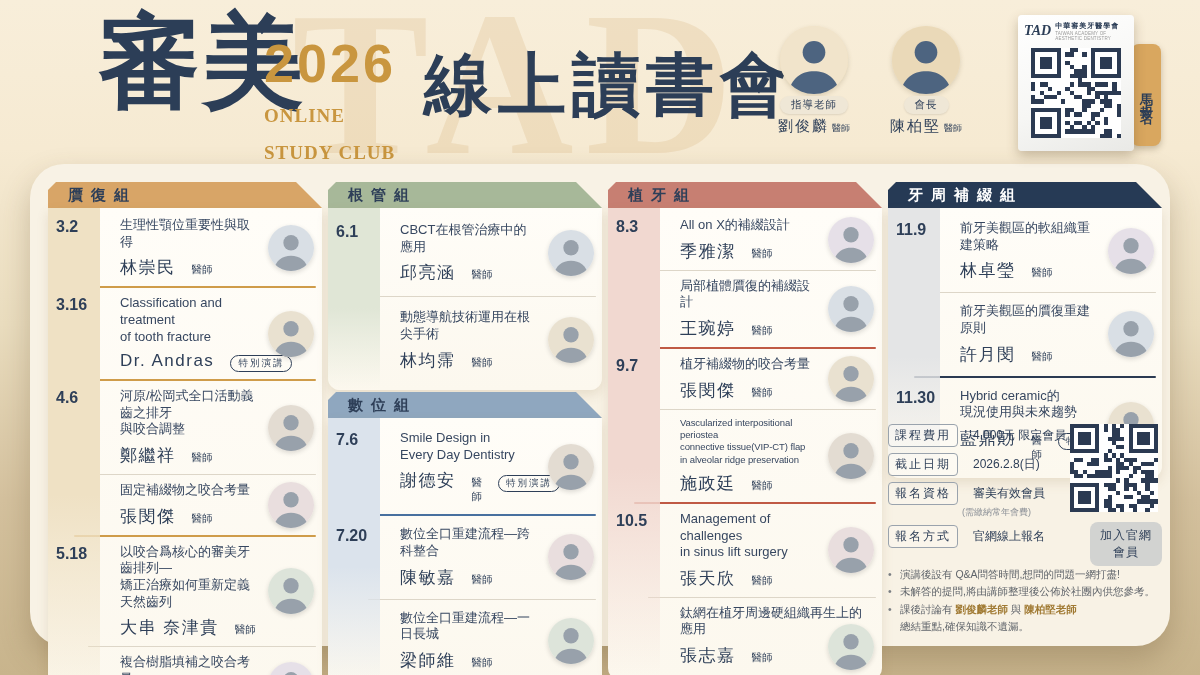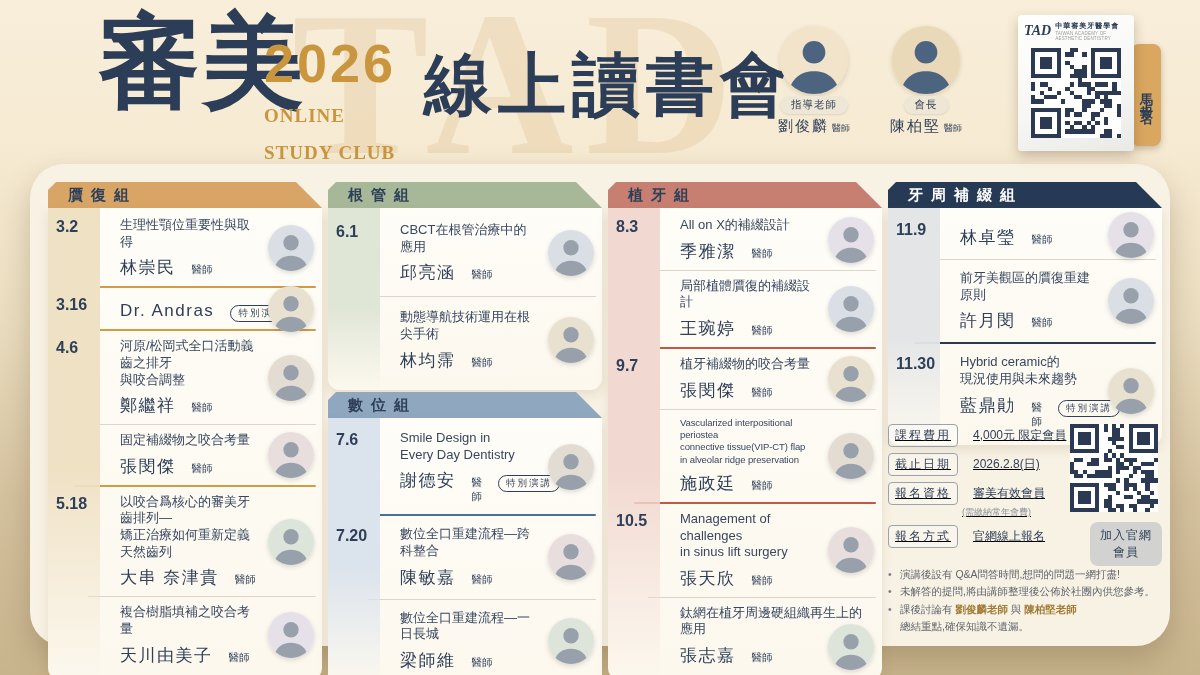--- a/index.html
+++ b/index.html
@@ -66,21 +66,21 @@
   .suffix{font-size:10.5px;color:#2e3f58;}
   .badge{font-size:9.5px;color:#2e3f58;border:1px solid #2e3f58;border-radius:10px;
     padding:1px 7px;letter-spacing:2px;white-space:nowrap;}
   .avatar{position:absolute;right:8px;top:50%;transform:translateY(-50%);width:46px;height:46px;
     border-radius:50%;overflow:hidden;box-shadow:0 2px 5px rgba(0,0,0,.14);}
   .item.av-bottom .avatar{top:auto;bottom:4px;transform:none;}
   .sep{height:2px;margin:0 6px 0 26px;border-radius:1px;}
   .sep.thin{height:1px;background:#ddd6c8;margin-left:40px;}
   
   .registration{position:absolute;left:888px;top:424px;width:274px;z-index:4;}
-  .reg-row{display:flex;align-items:center;margin-bottom:6px;flex-wrap:wrap;width:186px;text-decoration:underline;}
+  .reg-row{display:flex;align-items:center;margin-bottom:6px;flex-wrap:wrap;width:186px;}
   .reg-label{border:1px solid #9aa3ad;color:#2e3f58;font-size:12px;letter-spacing:2px;
     padding:2px 6px;border-radius:4px;white-space:nowrap;background:rgba(255,255,255,.25);}
   .reg-value{font-size:12px;color:#2e3f58;margin-left:15px;white-space:nowrap;text-align:right;}
   .reg-note{width:100%;font-size:9px;color:#8b9097;margin:1px 0 0 74px;}
   .reg-qr{position:absolute;right:4px;top:0;width:88px;height:88px;}
   .join-btn{position:absolute;right:0;top:98px;width:72px;background:#d2d3d1;border:none;
     border-radius:8px;padding:5px 8px;font-size:12px;color:#2e3f58;letter-spacing:1px;cursor:pointer;
     font-family:inherit;}
   
   .notes{position:absolute;left:888px;top:566px;width:288px;z-index:4;list-style:none;margin:0;padding:0;}
@@ -263,20 +263,22 @@
             <div class="avatar"><svg viewBox="0 0 48 48" width="100%" height="100%">
                 <rect width="48" height="48" fill="#d9dfe5"></rect>
                 <circle cx="24" cy="18.5" r="8" fill="#98a1ab"></circle>
                 <path d="M6 48c1.5-11 9-16 18-16s16.5 5 18 16z" fill="#98a1ab"></path>
               </svg></div>
           </div>
           <div class="sep" style="background: rgb(207, 156, 74);"></div>
           <div class="item">
             <div class="date">3.16</div>
             <div class="body">
+              <div class="topic">Classification and treatment
+of tooth fracture</div>
               <div class="speaker">
                 <span class="name">Dr. Andras</span>
                 <span class="badge">特別演講</span>
               </div>
             </div>
             <div class="avatar"><svg viewBox="0 0 48 48" width="100%" height="100%">
                 <rect width="48" height="48" fill="#e9e1d0"></rect>
                 <circle cx="24" cy="18.5" r="8" fill="#98a1ab"></circle>
                 <path d="M6 48c1.5-11 9-16 18-16s16.5 5 18 16z" fill="#98a1ab"></path>
               </svg></div>
@@ -553,20 +555,21 @@
       </section>
       <section class="group roomy-sm" style="left: 888px; top: 182px;">
         <div class="tab" style="background: rgb(38, 58, 85); color: rgb(255, 255, 255);">
           <span>牙周補綴組</span>
         </div>
         <div class="card">
           <div class="strip" style="background: linear-gradient(rgb(228, 229, 230) 0%, rgb(228, 229, 230) 55%, rgba(255, 255, 255, 0) 100%);"></div>
           <div class="item">
             <div class="date">11.9</div>
             <div class="body">
+              <div class="topic">前牙美觀區的軟組織重建策略</div>
               <div class="speaker">
                 <span class="name">林卓瑩</span>
                 <span class="suffix">醫師</span>
               </div>
             </div>
             <div class="avatar"><svg viewBox="0 0 48 48" width="100%" height="100%">
                 <rect width="48" height="48" fill="#e6e0e8"></rect>
                 <circle cx="24" cy="18.5" r="8" fill="#98a1ab"></circle>
                 <path d="M6 48c1.5-11 9-16 18-16s16.5 5 18 16z" fill="#98a1ab"></path>
               </svg></div>

